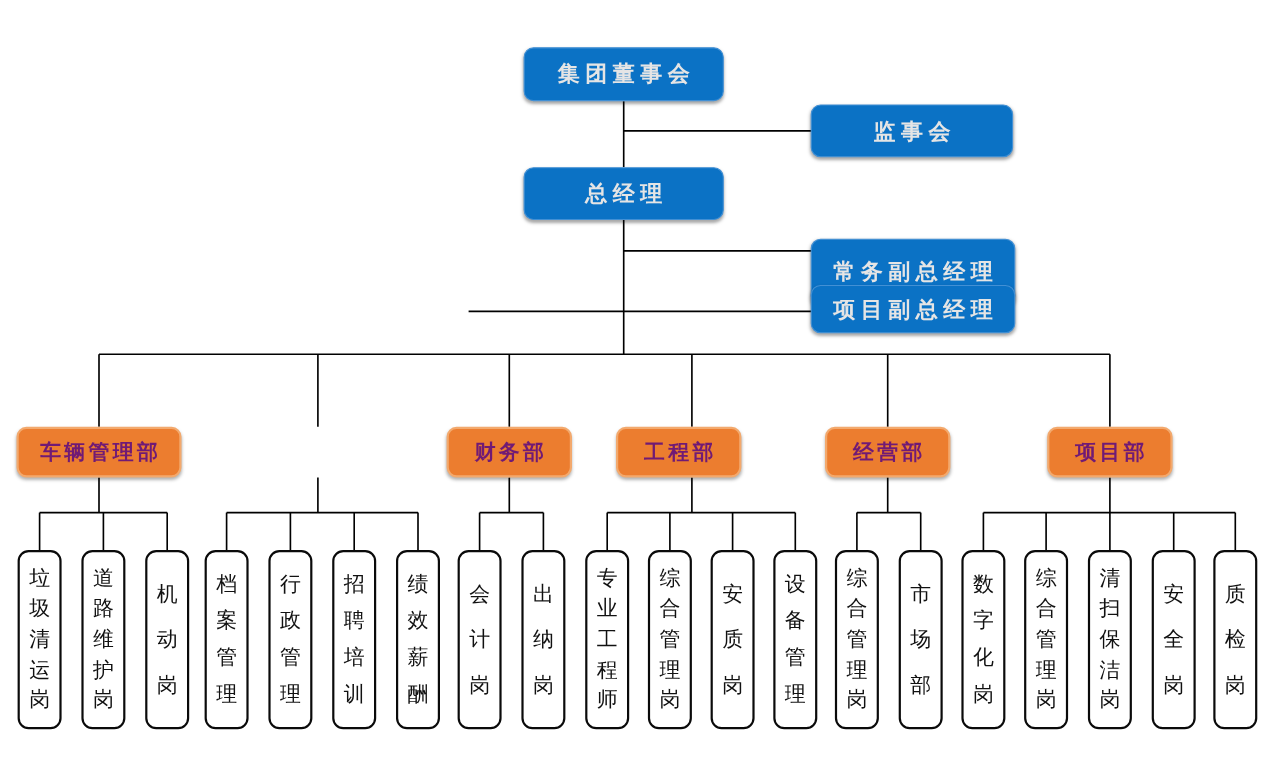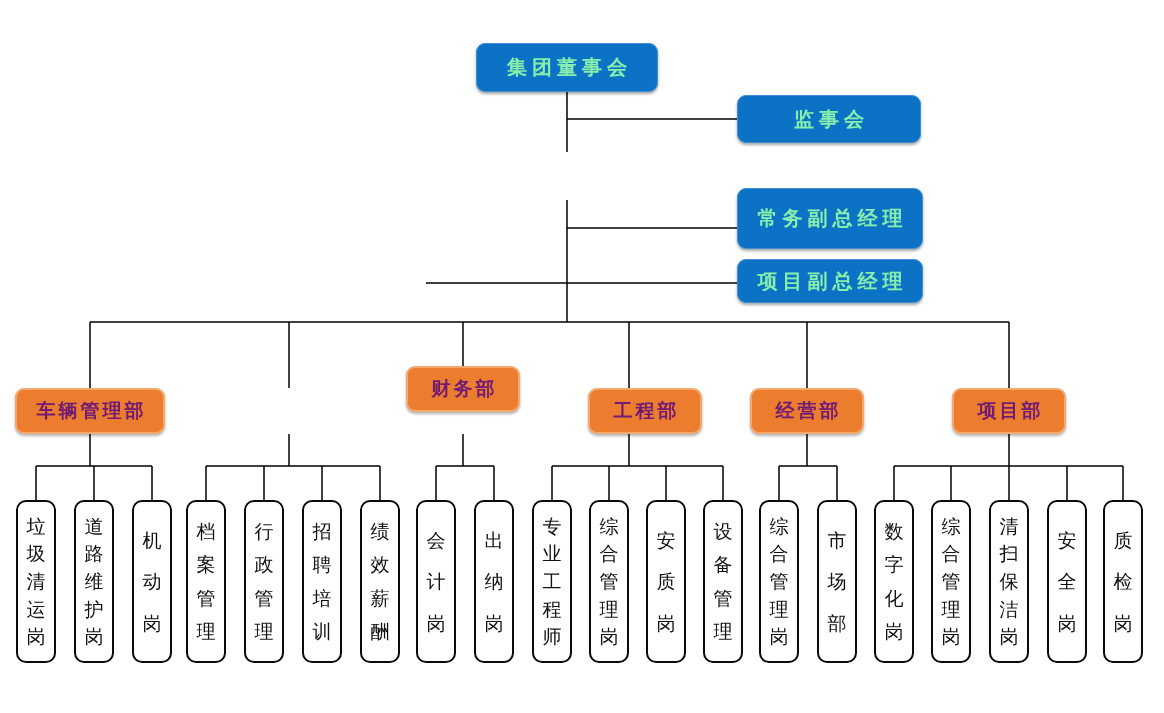--- a/index.html
+++ b/index.html
@@ -1,21 +1,21 @@
 <!DOCTYPE html>
 <html><head>
 <meta charset="utf-8">
 <style>
   html,body{margin:0;padding:0;background:#fff;font-family:"Liberation Sans","DejaVu Sans",sans-serif;}
   #canvas{position:relative;width:1164px;height:713px;background:#ffffff;overflow:hidden;}
   #connectors{position:absolute;left:0;top:0;width:1164px;height:713px;}
   #connectors line{stroke:#000;stroke-width:1.5;}
   .node{position:absolute;box-sizing:border-box;display:flex;align-items:center;justify-content:center;
         text-align:center;white-space:nowrap;}
-  .exec{background:#0b72c5;border:1px solid #4290d5;border-radius:9px;color:#86efac;
+  .exec{background:#0b72c5;border:1px solid #4290d5;border-radius:9px;color:#e5e5e5;
         font-size:20px;font-weight:600;letter-spacing:5px;padding-left:5px;
         box-shadow:0 2px 3px rgba(0,0,0,.35);}
   .dept{background:#ec7d2f;border:2px solid #f3a96d;border-radius:9px;color:#701a75;
         font-size:19px;font-weight:600;letter-spacing:3px;padding-left:3px;
         box-shadow:0 2px 3px rgba(0,0,0,.3);}
   .leaf{background:#ffffff;border:2px solid #0a0a0a;border-radius:10px;color:#111111;
         font-size:19px;font-weight:400;flex-direction:column;justify-content:space-evenly;
         align-items:center;padding:6px 0;}
   .leaf span{line-height:1;display:block;}
 </style>
@@ -73,26 +73,27 @@
     <line x1="837" y1="466" x2="837" y2="501"></line>
     <line x1="894" y1="466" x2="894" y2="501"></line>
     <line x1="951" y1="466" x2="951" y2="501"></line>
     <line x1="1009" y1="466" x2="1009" y2="501"></line>
     <line x1="1067" y1="466" x2="1067" y2="501"></line>
     <line x1="1123" y1="466" x2="1123" y2="501"></line>
   </svg>
 
   <div class="node exec" style="left:476px;top:43px;width:182px;height:49px">集团董事会</div>
   <div class="node exec" style="left:737px;top:95px;width:184px;height:48px">监事会</div>
-  <div class="node exec" style="left:737px;top:188px;width:186px;height:61px">常务副总经理</div>
+  <div class="node exec" style="left:476px;top:152px;width:182px;height:48px">总经理</div>
+  <div class="node exec" style="left:737px;top:217px;width:186px;height:61px">常务副总经理</div>
   <div class="node exec" style="left:737px;top:259px;width:186px;height:44px">项目副总经理</div>
 
   <div class="node dept" style="left:15px;top:388px;width:150px;height:46px">车辆管理部</div>
-  <div class="node dept" style="left:406px;top:366px;width:114px;height:46px">财务部</div>
-  <div class="node dept" style="left:588px;top:388px;width:114px;height:46px">工程部</div>
+  <div class="node dept" style="left:406px;top:388px;width:114px;height:46px">财务部</div>
+  <div class="node dept" style="left:560px;top:388px;width:114px;height:46px">工程部</div>
   <div class="node dept" style="left:750px;top:388px;width:114px;height:46px">经营部</div>
   <div class="node dept" style="left:952px;top:388px;width:114px;height:46px">项目部</div>
 
   <div class="node leaf" style="left:16px;top:500px;width:40px;height:163px">
       <span>垃</span>
       <span>圾</span>
       <span>清</span>
       <span>运</span>
       <span>岗</span>
     </div>

